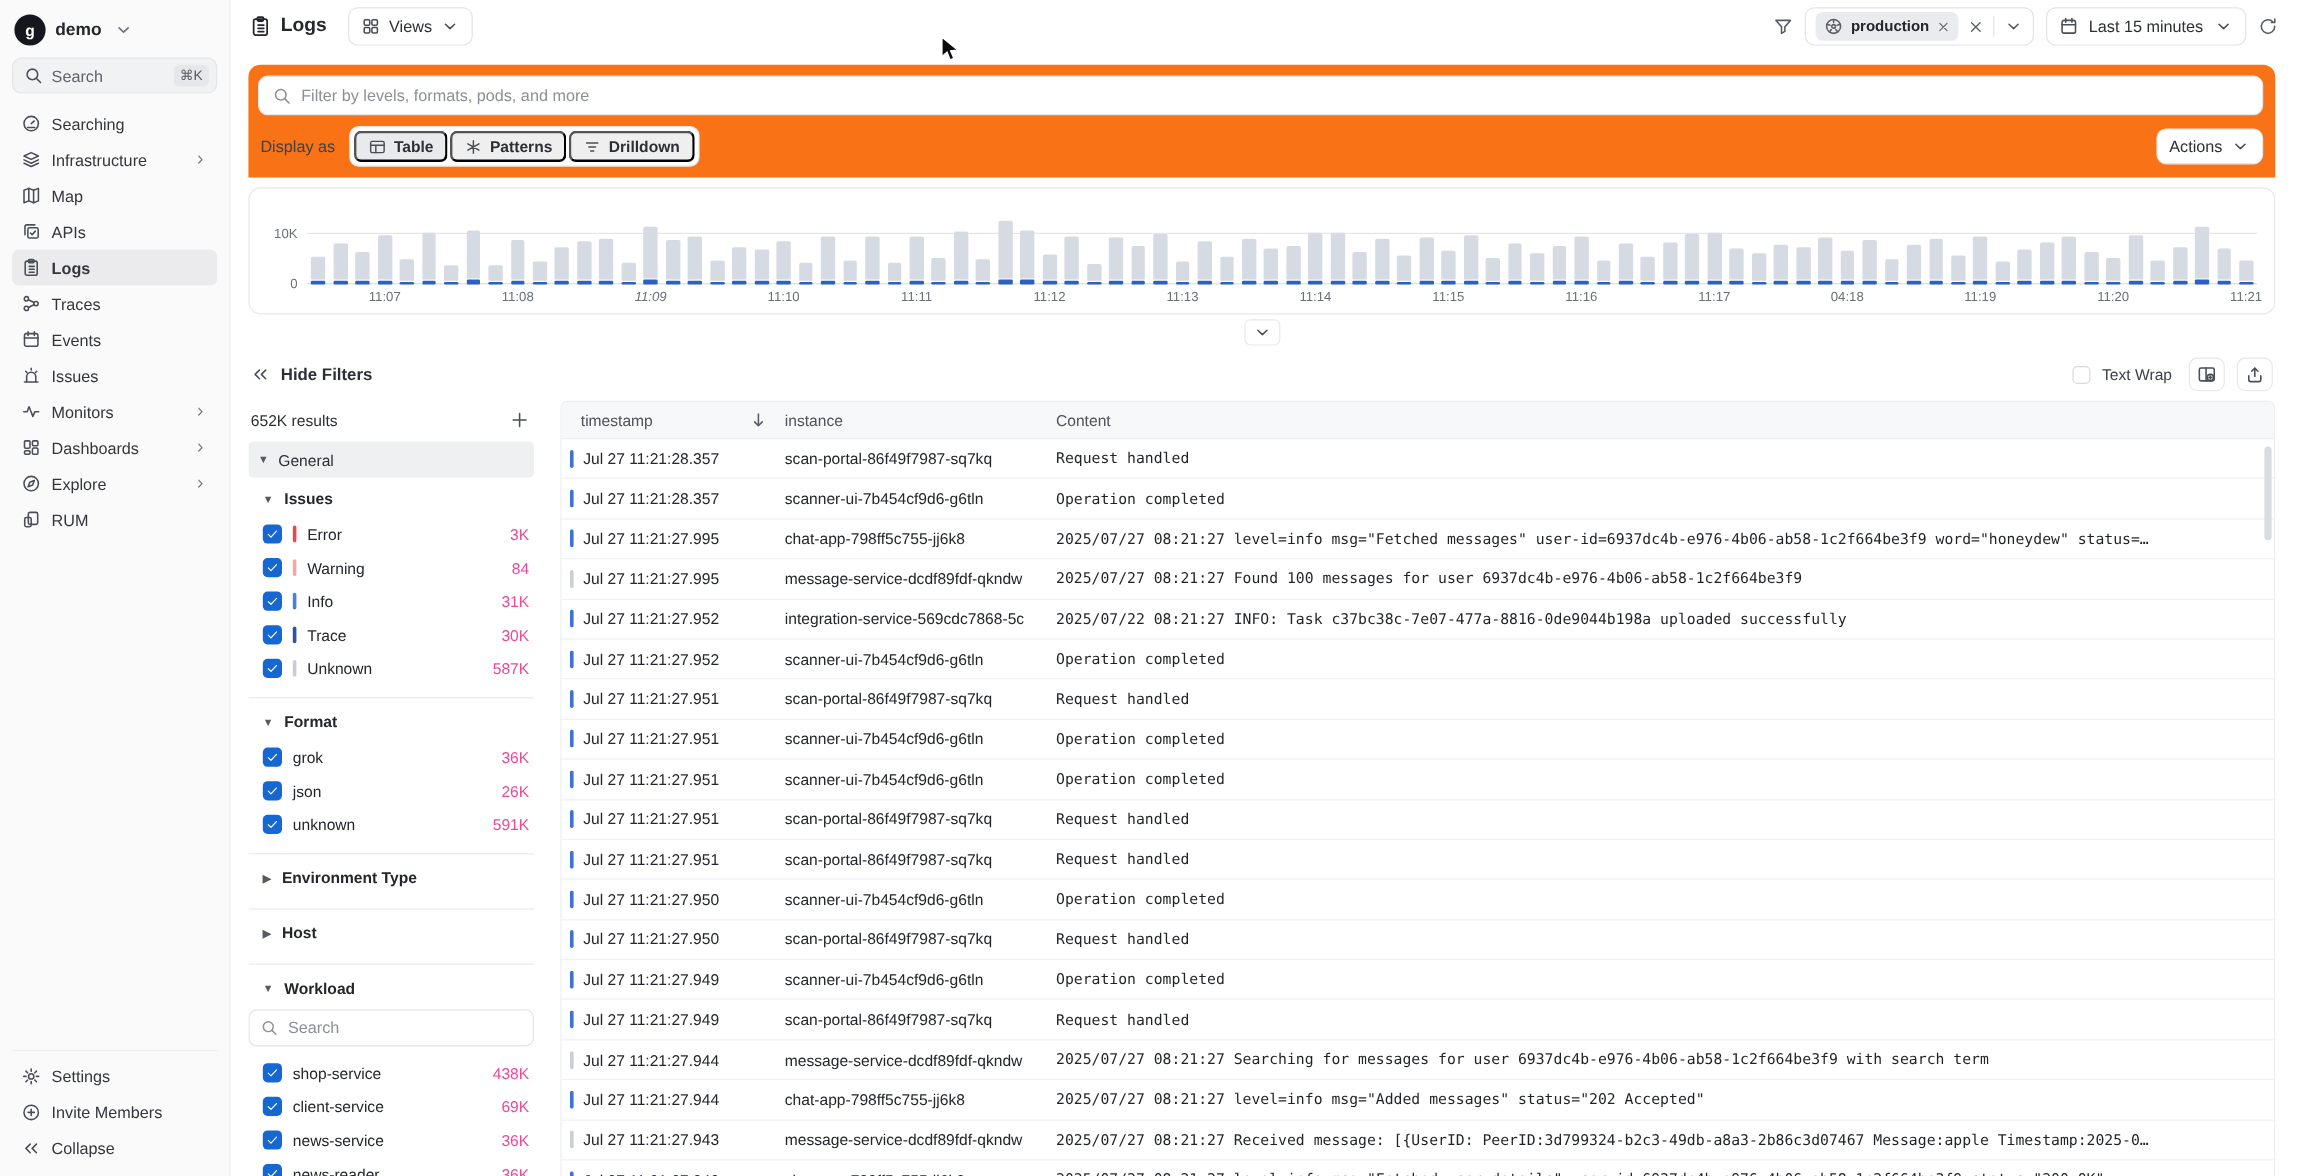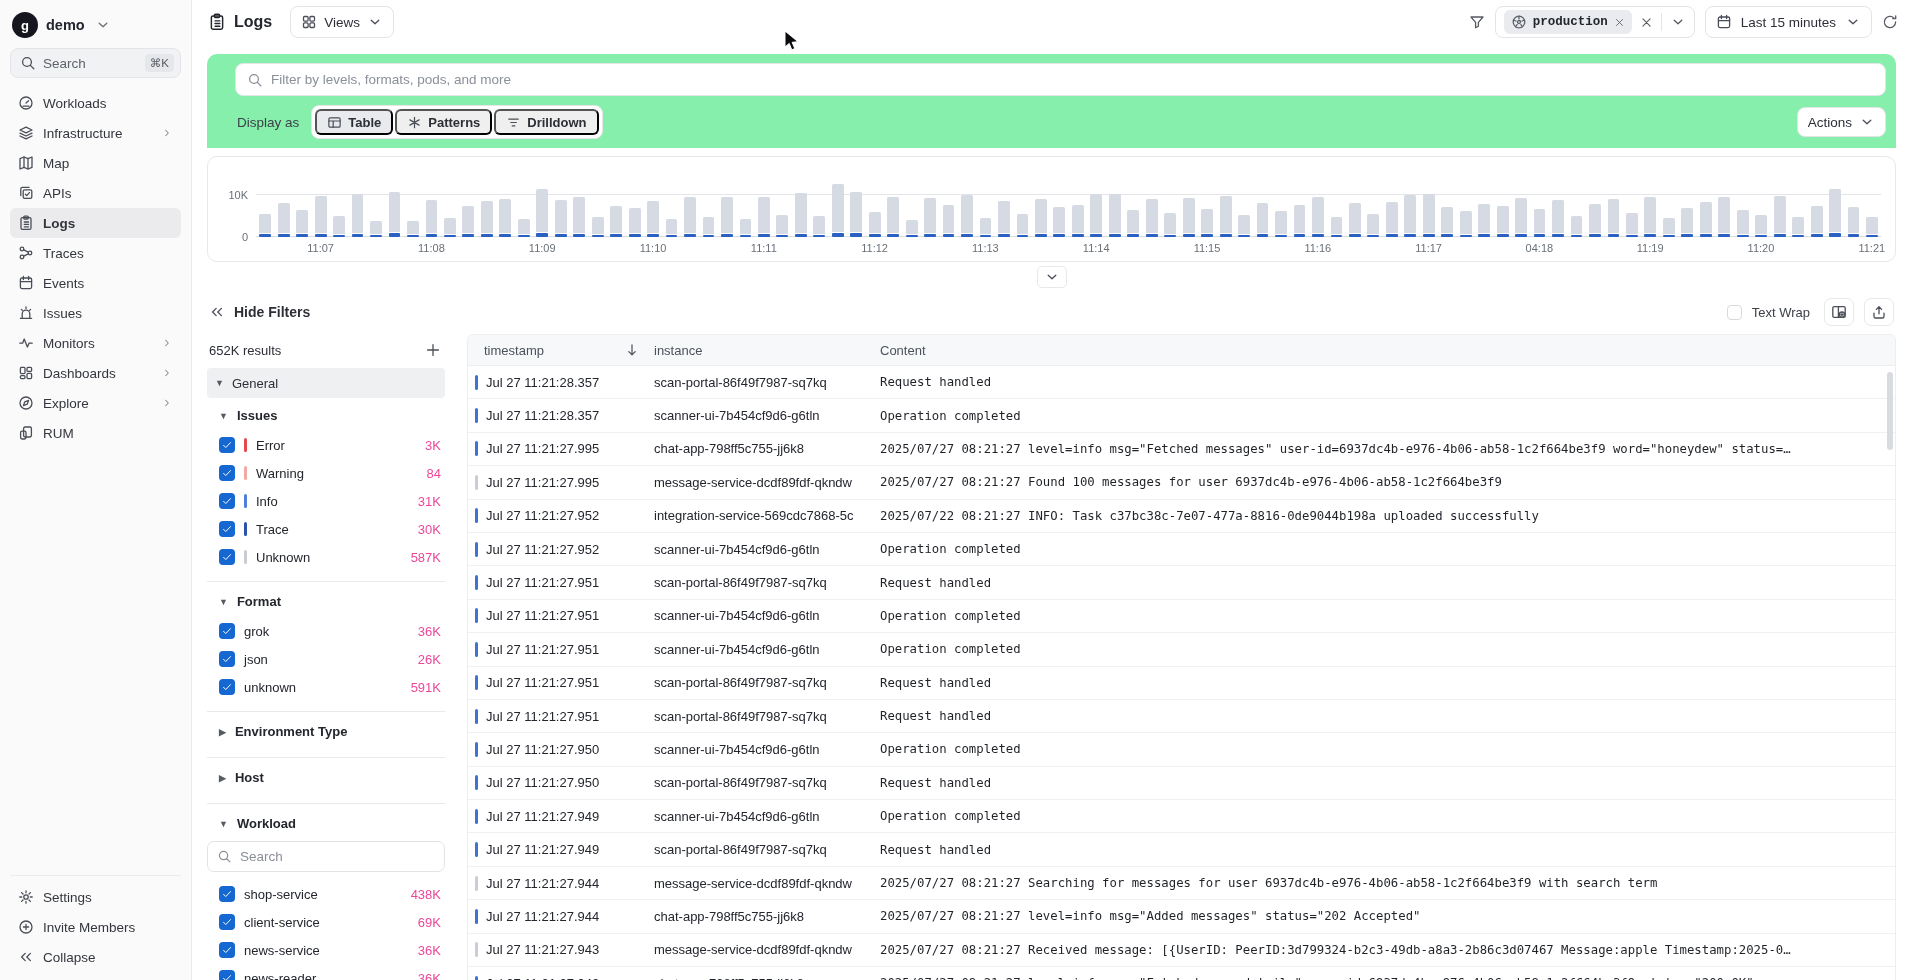--- a/index.html
+++ b/index.html
@@ -25,29 +25,29 @@
   .nav-item .exp { color:#6b7077; }
   .side-footer { position:absolute; left:10px; right:10px; bottom:8px; border-top:1px solid #ececef; padding-top:6px; }
 
   
   .main { flex:1 1 auto; display:flex; flex-direction:column; min-width:0; }
   .topbar { height:44px; display:flex; align-items:center; padding:0 16px 0 16px; background:#fff; flex:0 0 auto; }
   .title-wrap { display:flex; align-items:center; gap:8px; font-size:16px; font-weight:bold; }
   .btn { display:inline-flex; align-items:center; gap:7px; border:1px solid #e3e4e8; background:#fff; border-radius:8px; height:32px; padding:0 10px; font-size:13.5px; color:#2c2f36; }
   .views-btn { margin-left:18px; }
   .topbar-right { margin-left:auto; display:flex; align-items:center; gap:10px; }
-  .filter-group { display:flex; align-items:center; gap:8px; border:1px solid #e3e4e8; border-radius:8px; height:32px; padding:0 8px;font-family:Liberation Mono, monospace; }
+  .filter-group { display:flex; align-items:center; gap:8px; border:1px solid #e3e4e8; border-radius:8px; height:32px; padding:0 8px; }
   .chip { display:flex; align-items:center; gap:6px; background:#e9ebee; border-radius:6px; height:24px; padding:0 7px; font-size:12.5px; font-weight:bold; }
   .chip .ic, .chip-x { color:#5b606a; }
   .vdiv { width:1px; height:18px; background:#e3e4e8; }
   .time-btn { gap:9px; }
   .muted-ic { color:#555a63; }
 
   .content { flex:1 1 auto; padding:10px 18px 0 15px; background:#fff; min-width:0; }
-  .toolbar-band { background:#86efac; border-radius:10px 10px 0 0; padding:9px 10px 9px 28px; }
+  .toolbar-band { background:#f97316; border-radius:10px 10px 0 0; padding:9px 10px 9px 8px; }
   .filter-input { display:flex; align-items:center; gap:8px; background:#fff; border:1px solid #e4e5e9; border-radius:8px; height:33px; padding:0 11px; color:#8a8f98; font-size:13.5px; }
   .display-row { display:flex; align-items:center; margin-top:9px; }
   .display-lbl { font-size:13.5px; color:#3c4048; margin:0 12px 0 2px; }
   .seg-wrap { display:flex; align-items:center; gap:2px; background:#fff; border:1px solid #e4e5e9; border-radius:8px; padding:3px; }
   .seg { display:flex; align-items:center; gap:6px; height:26px; padding:0 10px; border-radius:6px; font-size:13px; font-weight:bold; color:#2c2f36; }
   .seg.active { background:#e9eaee; }
   .actions-btn { margin-left:auto; height:30px; }
 
   .chart-card { border:1px solid #e7e8eb; border-radius:10px; background:#fff; margin-top:8px; padding:14px 14px 4px 8px; position:relative; }
   .chart-area { display:flex; }
@@ -126,21 +126,21 @@
     </div>
     <nav id="sidebar-nav">
         <div class="nav-item">
           <span class="ic">
             <svg width="16" height="16" viewBox="0 0 16 16" fill="none" stroke="currentColor" stroke-width="1.3" stroke-linecap="round" stroke-linejoin="round">
               <circle cx="8" cy="8" r="6"></circle>
               <path d="M8 8l2.6-2.2"></path>
               <path d="M5 11.2h6"></path>
             </svg>
           </span>
-          <span class="lbl">Workloads</span>
+          <span class="lbl">Searching</span>
         </div>
         <div class="nav-item">
           <span class="ic">
             <svg width="16" height="16" viewBox="0 0 16 16" fill="none" stroke="currentColor" stroke-width="1.3" stroke-linecap="round" stroke-linejoin="round">
               <path d="M8 2.2l6 2.8-6 2.8-6-2.8z"></path>
               <path d="M2 8.2l6 2.8 6-2.8"></path>
               <path d="M2 11l6 2.8 6-2.8"></path>
             </svg>
           </span>
           <span class="lbl">Infrastructure</span>
@@ -967,21 +967,21 @@
                     <div class="g" style="height: 16.8px; background: rgb(214, 219, 227);"></div>
                     <div class="b" style="height: 2px; background: rgb(44, 97, 196);"></div>
                   </div>
                 </div>
               </div>
           </div>
         </div>
         <div class="x-axis" id="x-axis">
             <span class="x-lab" style="left: 3.97727%;">11:07</span>
             <span class="x-lab" style="left: 10.7955%;">11:08</span>
-            <span class="x-lab" style="left: 17.6136%;">11:09</span>
+            <span class="x-lab" style="left: 17.6136%; font-style: italic;">11:09</span>
             <span class="x-lab" style="left: 24.4318%;">11:10</span>
             <span class="x-lab" style="left: 31.25%;">11:11</span>
             <span class="x-lab" style="left: 38.0682%;">11:12</span>
             <span class="x-lab" style="left: 44.8864%;">11:13</span>
             <span class="x-lab" style="left: 51.7045%;">11:14</span>
             <span class="x-lab" style="left: 58.5227%;">11:15</span>
             <span class="x-lab" style="left: 65.3409%;">11:16</span>
             <span class="x-lab" style="left: 72.1591%;">11:17</span>
             <span class="x-lab" style="left: 78.9773%;">04:18</span>
             <span class="x-lab" style="left: 85.7955%;">11:19</span>

